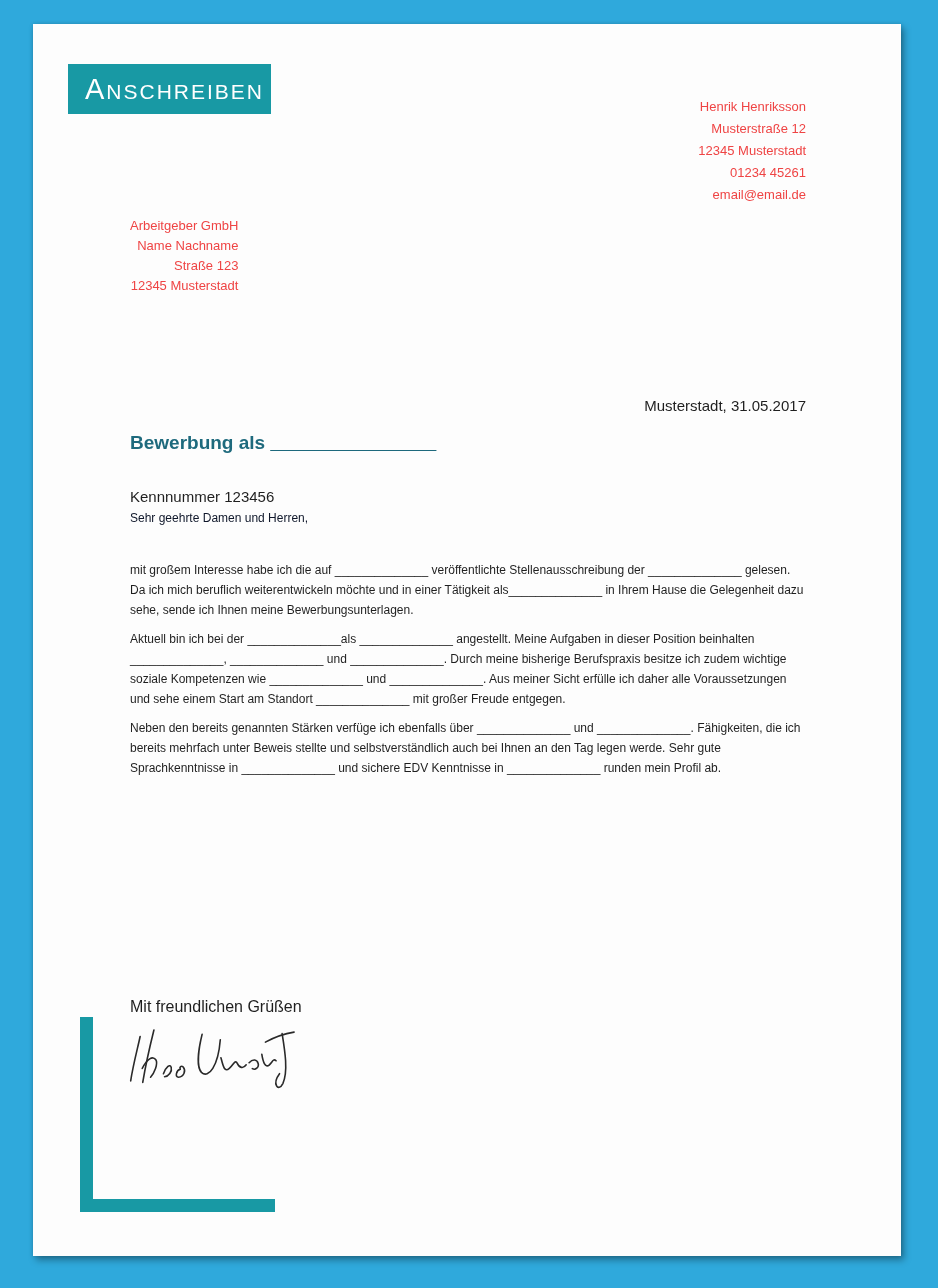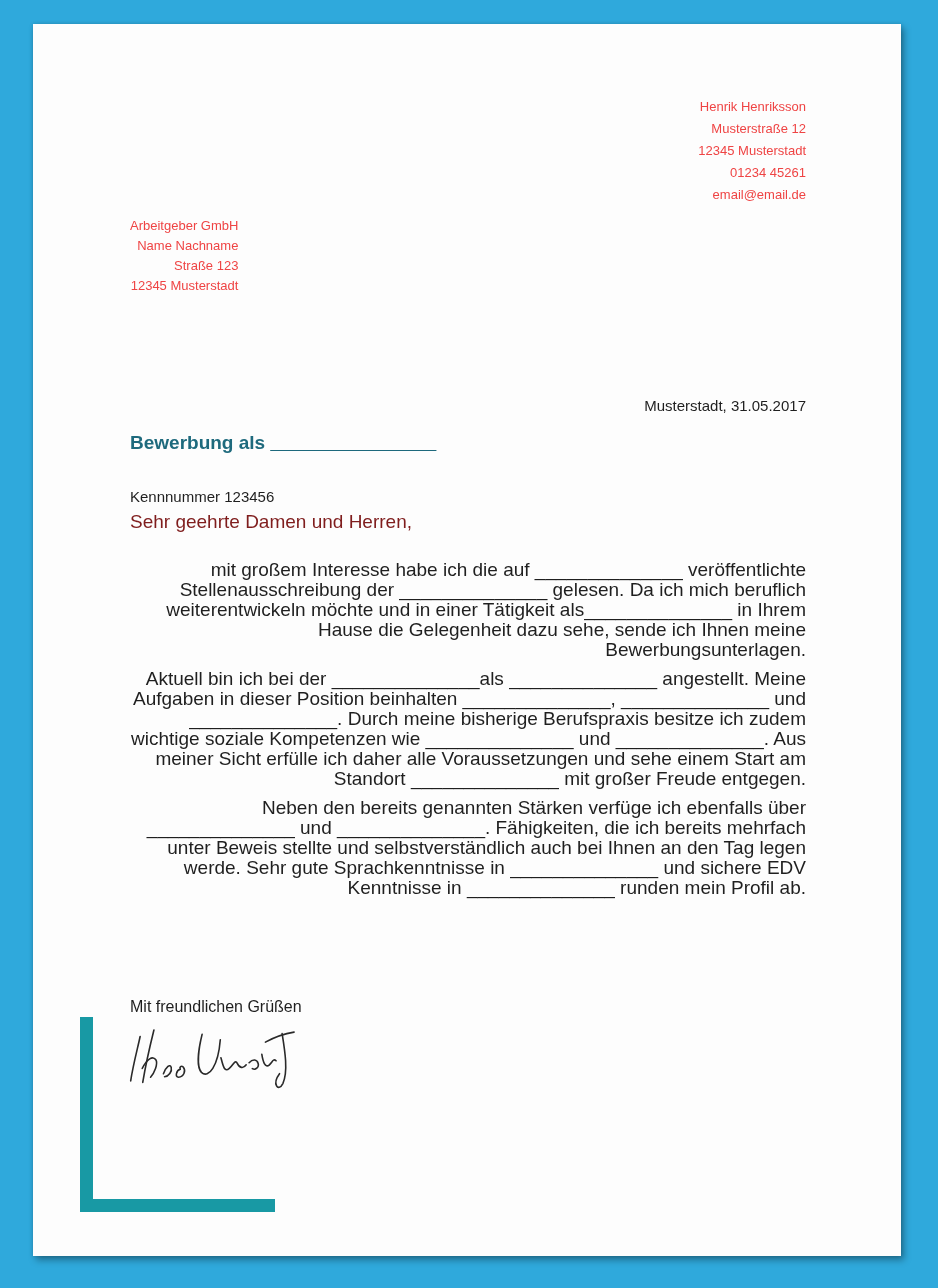--- a/index.html
+++ b/index.html
@@ -32,44 +32,45 @@
   .sender{position:absolute;top:72px;right:95px;text-align:right;}
   .recipient{position:absolute;top:192px;left:97px;line-height:20px;text-align:right;}
   .dateline{position:absolute;top:373px;right:95px;font-size:15px;color:#1f1f1f;text-align:center;}
   .subject{
     position:absolute;top:408px;left:97px;
     font-size:19px;font-weight:bold;color:#1e6a7d;
     white-space:nowrap;
   }
   .subject .blank{text-decoration:underline;letter-spacing:0.5px;}
   .reference{position:absolute;top:464px;left:97px;font-size:15px;color:#1f1f1f;}
-  .salutation{position:absolute;top:487px;left:97px;font-size:19px;color:#7f1d1d;}
+  .salutation{position:absolute;top:487px;left:97px;font-size:12px;color:#0f172a;}
   .body-text{
     position:absolute;top:536px;left:97px;right:95px;
-    font-size:19px;color:#1f1f1f;line-height:20px;text-align:right;
+    font-size:12px;color:#1f1f1f;line-height:20px;
   }
   .body-text p{margin:0 0 9px 0;}
   .closing{position:absolute;top:974px;left:97px;font-size:16px;color:#1f1f1f;}
   .signature{
     position:absolute;top:1000px;left:92px;
     width:175px;height:72px;
     transform:rotate(-2deg);
   }
   .corner-l{
     position:absolute;left:47px;top:993px;
     width:182px;height:182px;
     border-left:13px solid #1899a4;
     border-bottom:13px solid #1899a4;
   }
 </style>
 </head>
 <body>
 
 <div class="page">
 
+  <div class="banner">ANSCHREIBEN</div>
 
   <div class="sender addr">
     <div>Henrik Henriksson</div>
     <div>Musterstraße 12</div>
     <div>12345 Musterstadt</div>
     <div>01234 45261</div>
     <div>email@email.de</div>
   </div>
 
   <div class="recipient addr">

